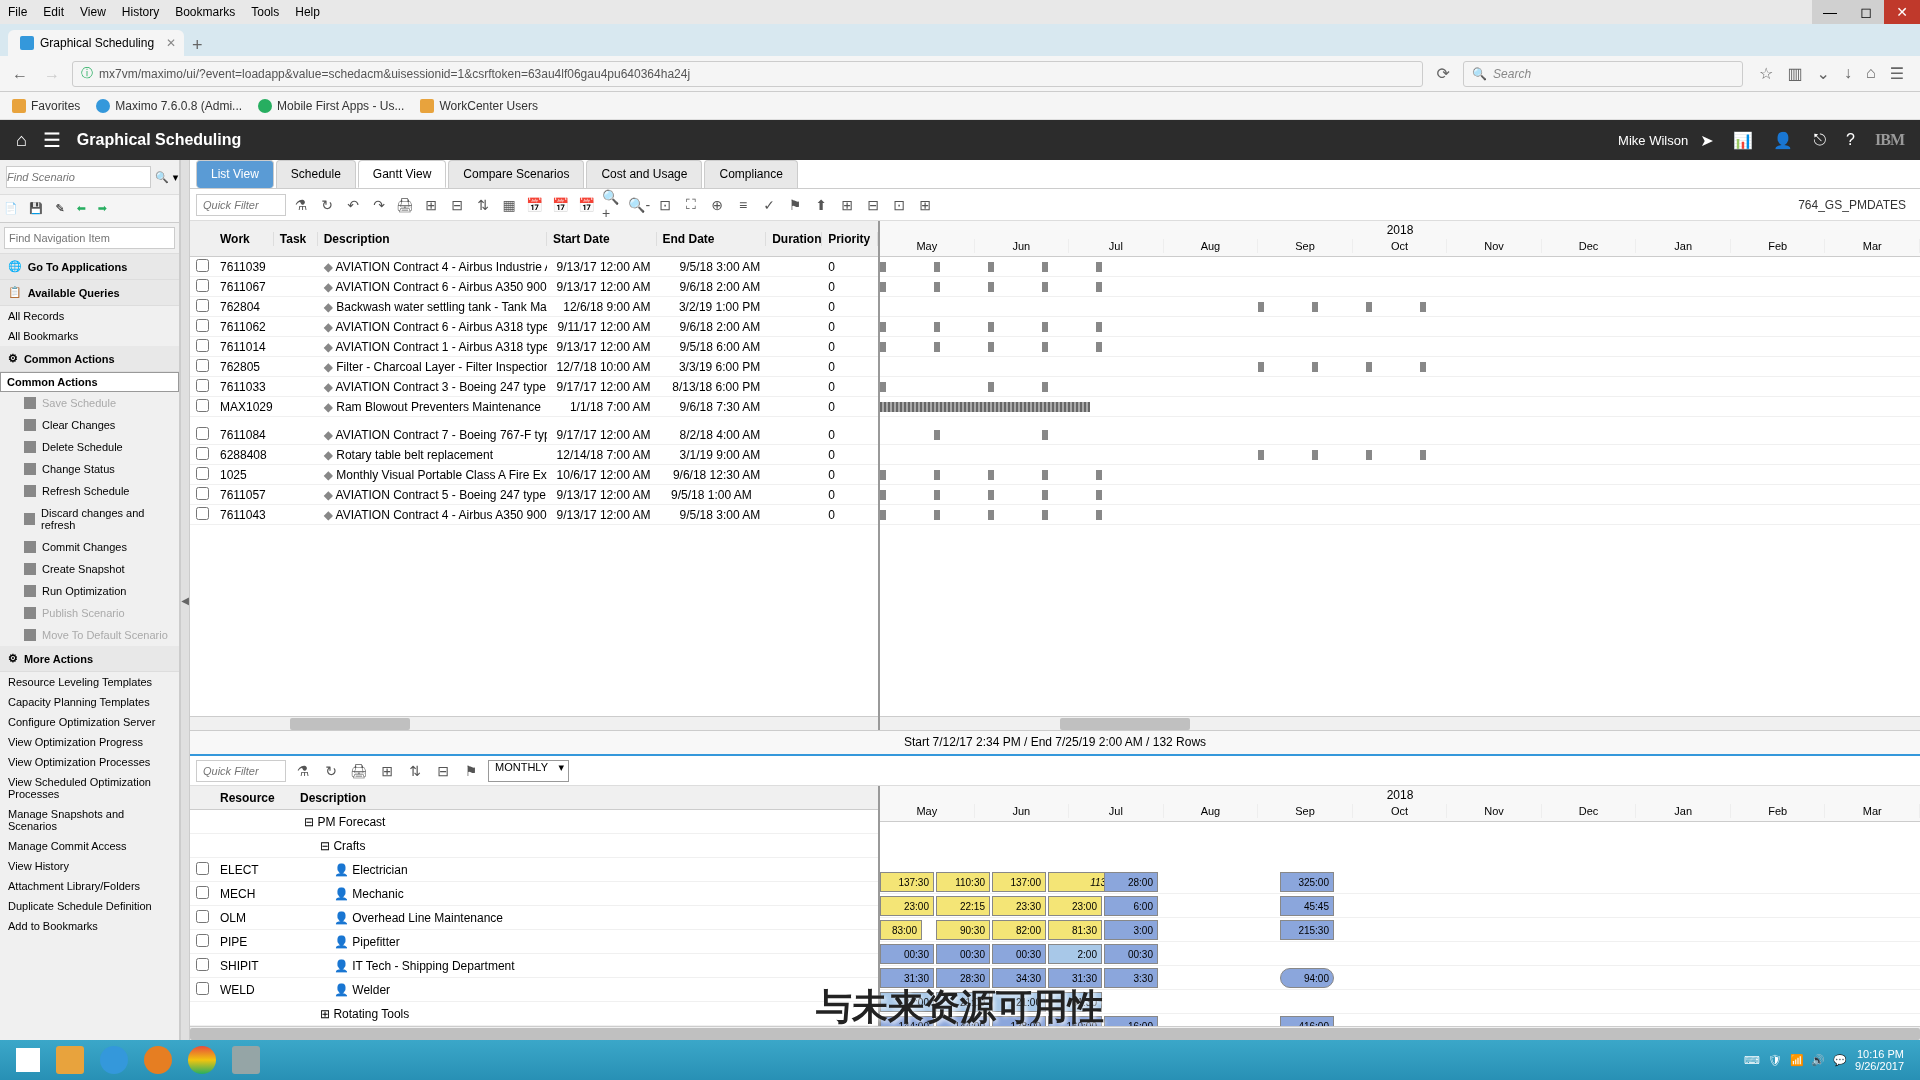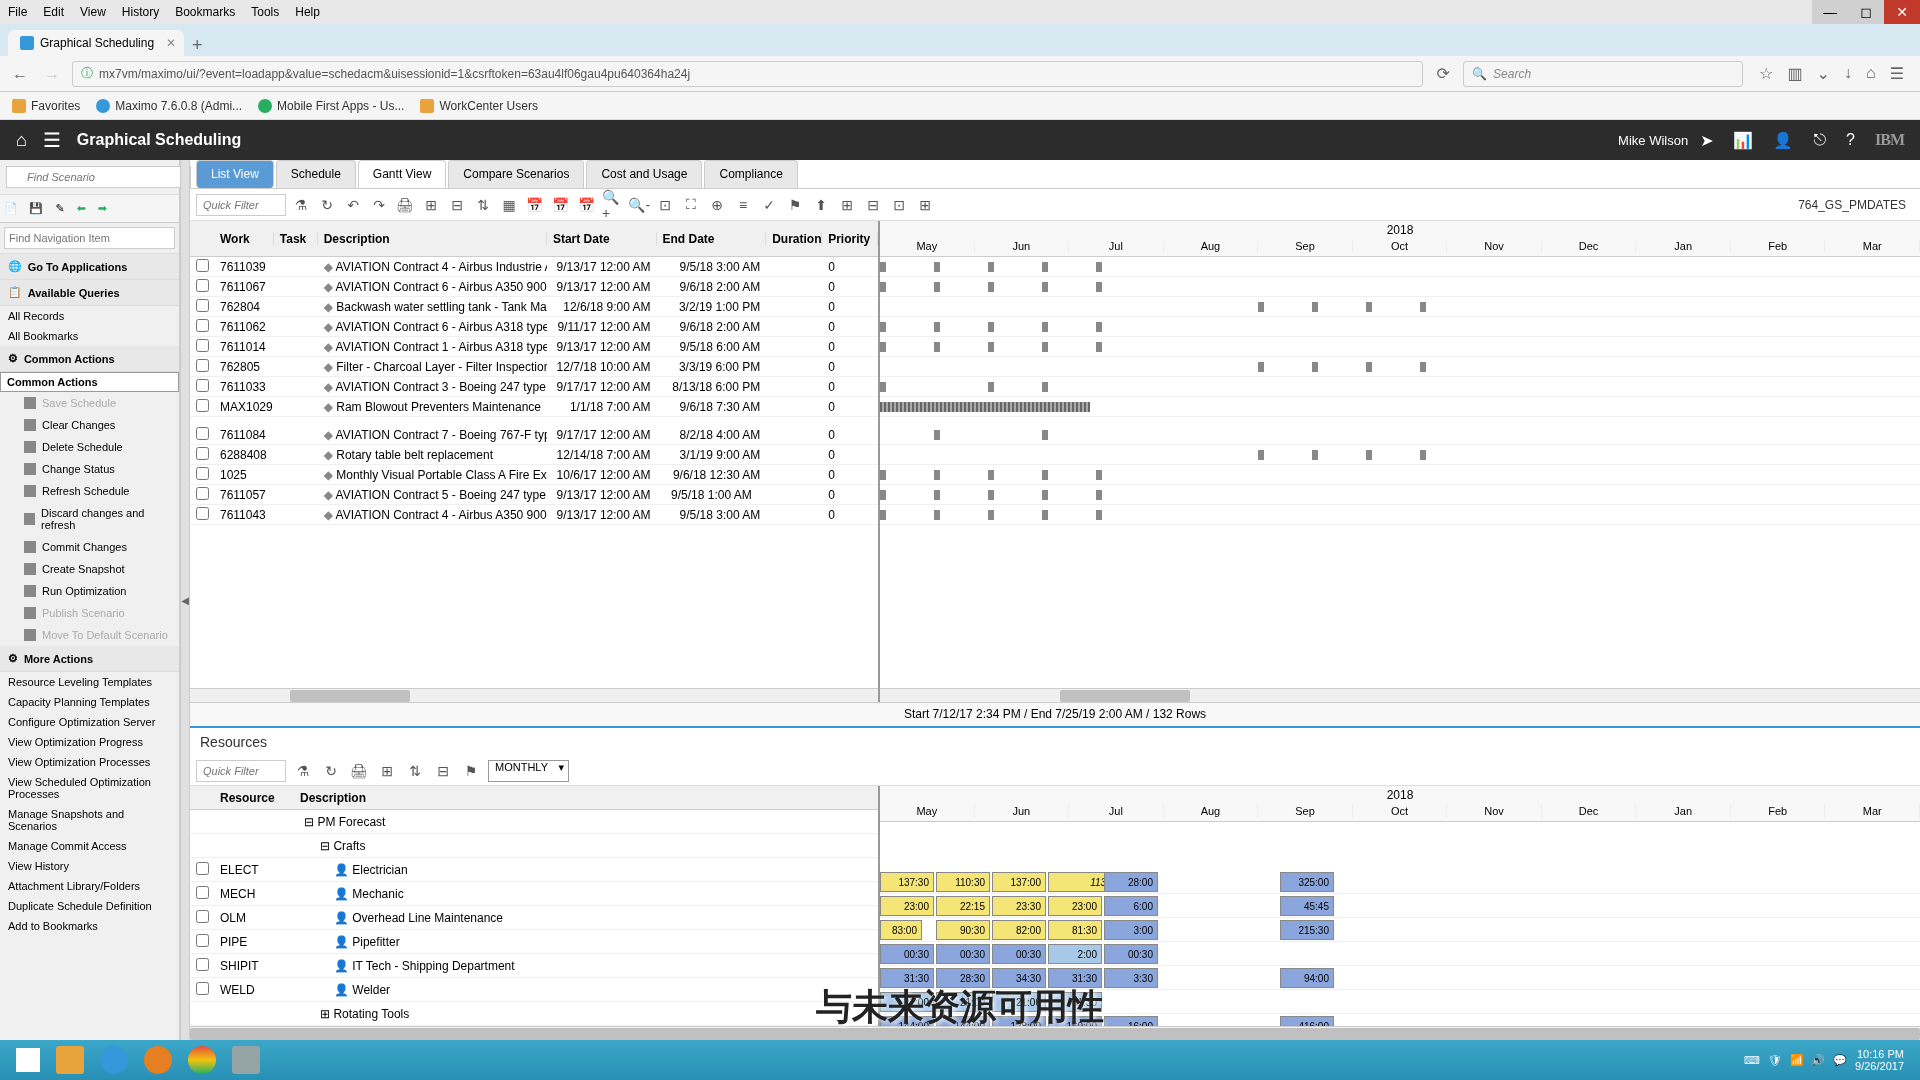--- a/index.html
+++ b/index.html
@@ -38,21 +38,21 @@
 .app-user { margin-right: 12px; font-size: 13px; }
 .app-icons { display: flex; gap: 20px; font-size: 16px; }
 .ibm-logo { font-family: serif; font-weight: bold; letter-spacing: -1px; color: #999; }
 
 
 .main { display: flex; height: calc(1080px - 24px - 32px - 36px - 28px - 40px - 40px); background: white; }
 
 
 .sidebar { width: 180px; background: #f0f0f0; border-right: 1px solid #ccc; display: flex; flex-direction: column; font-size: 11px; }
 .find-scenario { display: flex; align-items: center; padding: 6px; border-bottom: 1px solid #ddd; }
-.find-input { flex: 1; height: 22px; border: 1px solid #ccc; padding: 0 20px; font-size: 11px; font-style: italic; color: #aaa; }
+.find-input { flex: 1; height: 22px; border: 1px solid #ccc; padding: 0 0; font-size: 11px; font-style: italic; color: #aaa; }
 .find-icons { display: flex; gap: 4px; margin-left: 4px; }
 .nav-search { padding: 4px; border-bottom: 1px solid #ddd; }
 .nav-search input { width: 100%; height: 22px; border: 1px solid #ccc; padding: 0 20px 0 4px; font-size: 11px; }
 .nav-section { padding: 6px 8px; font-weight: bold; display: flex; align-items: center; gap: 6px; background: #e8e8e8; border-bottom: 1px solid #ddd; }
 .nav-item { padding: 5px 8px 5px 24px; display: flex; align-items: center; gap: 6px; cursor: pointer; }
 .nav-item.disabled { color: #aaa; }
 .nav-icon { width: 12px; height: 12px; display: inline-block; }
 .tree-item { padding: 4px 8px; }
 
 
@@ -582,21 +582,20 @@
               </div>
             </div>
           <div class="scroll-h">
               <div class="scroll-thumb" style="left:180px;width:130px"></div>
             </div>
         </div>
       </div>
       <div class="gantt-footer">Start 7/12/17 2:34 PM / End 7/25/19 2:00 AM / 132 Rows</div>
 
       <div class="resources-panel">
-        <div class="resources-header">Resources</div>
         <div class="res-toolbar">
           <input class="quick-filter" placeholder="Quick Filter" style="">
           <span class="gantt-tb-icon">⚗</span>
           <span class="gantt-tb-icon">↻</span>
           <span class="gantt-tb-icon">🖨</span>
           <span class="gantt-tb-icon">⊞</span>
           <span class="gantt-tb-icon">⇅</span>
           <span class="gantt-tb-icon">⊟</span>
           <span class="gantt-tb-icon">⚑</span>
           <div class="period-select">
@@ -706,21 +705,21 @@
                   <div class="res-bar blue" style="left: 112px; width: 54px;">00:30</div>
                   <div class="res-bar mid" style="left: 168px; width: 54px;">2:00</div>
                   <div class="res-bar blue" style="left: 224px; width: 54px;">00:30</div>
                 </div>
                 <div class="res-timeline-row">
                   <div class="res-bar blue" style="left: 0px; width: 54px;">31:30</div>
                   <div class="res-bar blue" style="left: 56px; width: 54px;">28:30</div>
                   <div class="res-bar blue" style="left: 112px; width: 54px;">34:30</div>
                   <div class="res-bar blue" style="left: 168px; width: 54px;">31:30</div>
                   <div class="res-bar blue" style="left: 224px; width: 54px;">3:30</div>
-                  <div class="res-bar blue" style="left: 400px; width: 54px;">94:00</div>
+                  <div class="res-bar blue" style="left: 400px; width: 54px; border-radius: 10px;">94:00</div>
                 </div>
                 <div class="res-timeline-row">
                   <div class="res-bar mid" style="left: 0px; width: 54px;">21:00</div>
                   <div class="res-bar mid" style="left: 56px; width: 54px;">21:00</div>
                   <div class="res-bar mid" style="left: 112px; width: 54px;">21:00</div>
                   <div class="res-bar mid" style="left: 168px; width: 54px;">31:30</div>
                 </div>
                 <div class="res-timeline-row">
                   <div class="res-bar blue" style="left: 0px; width: 54px;">144:00</div>
                   <div class="res-bar blue" style="left: 56px; width: 54px;">144:00</div>

